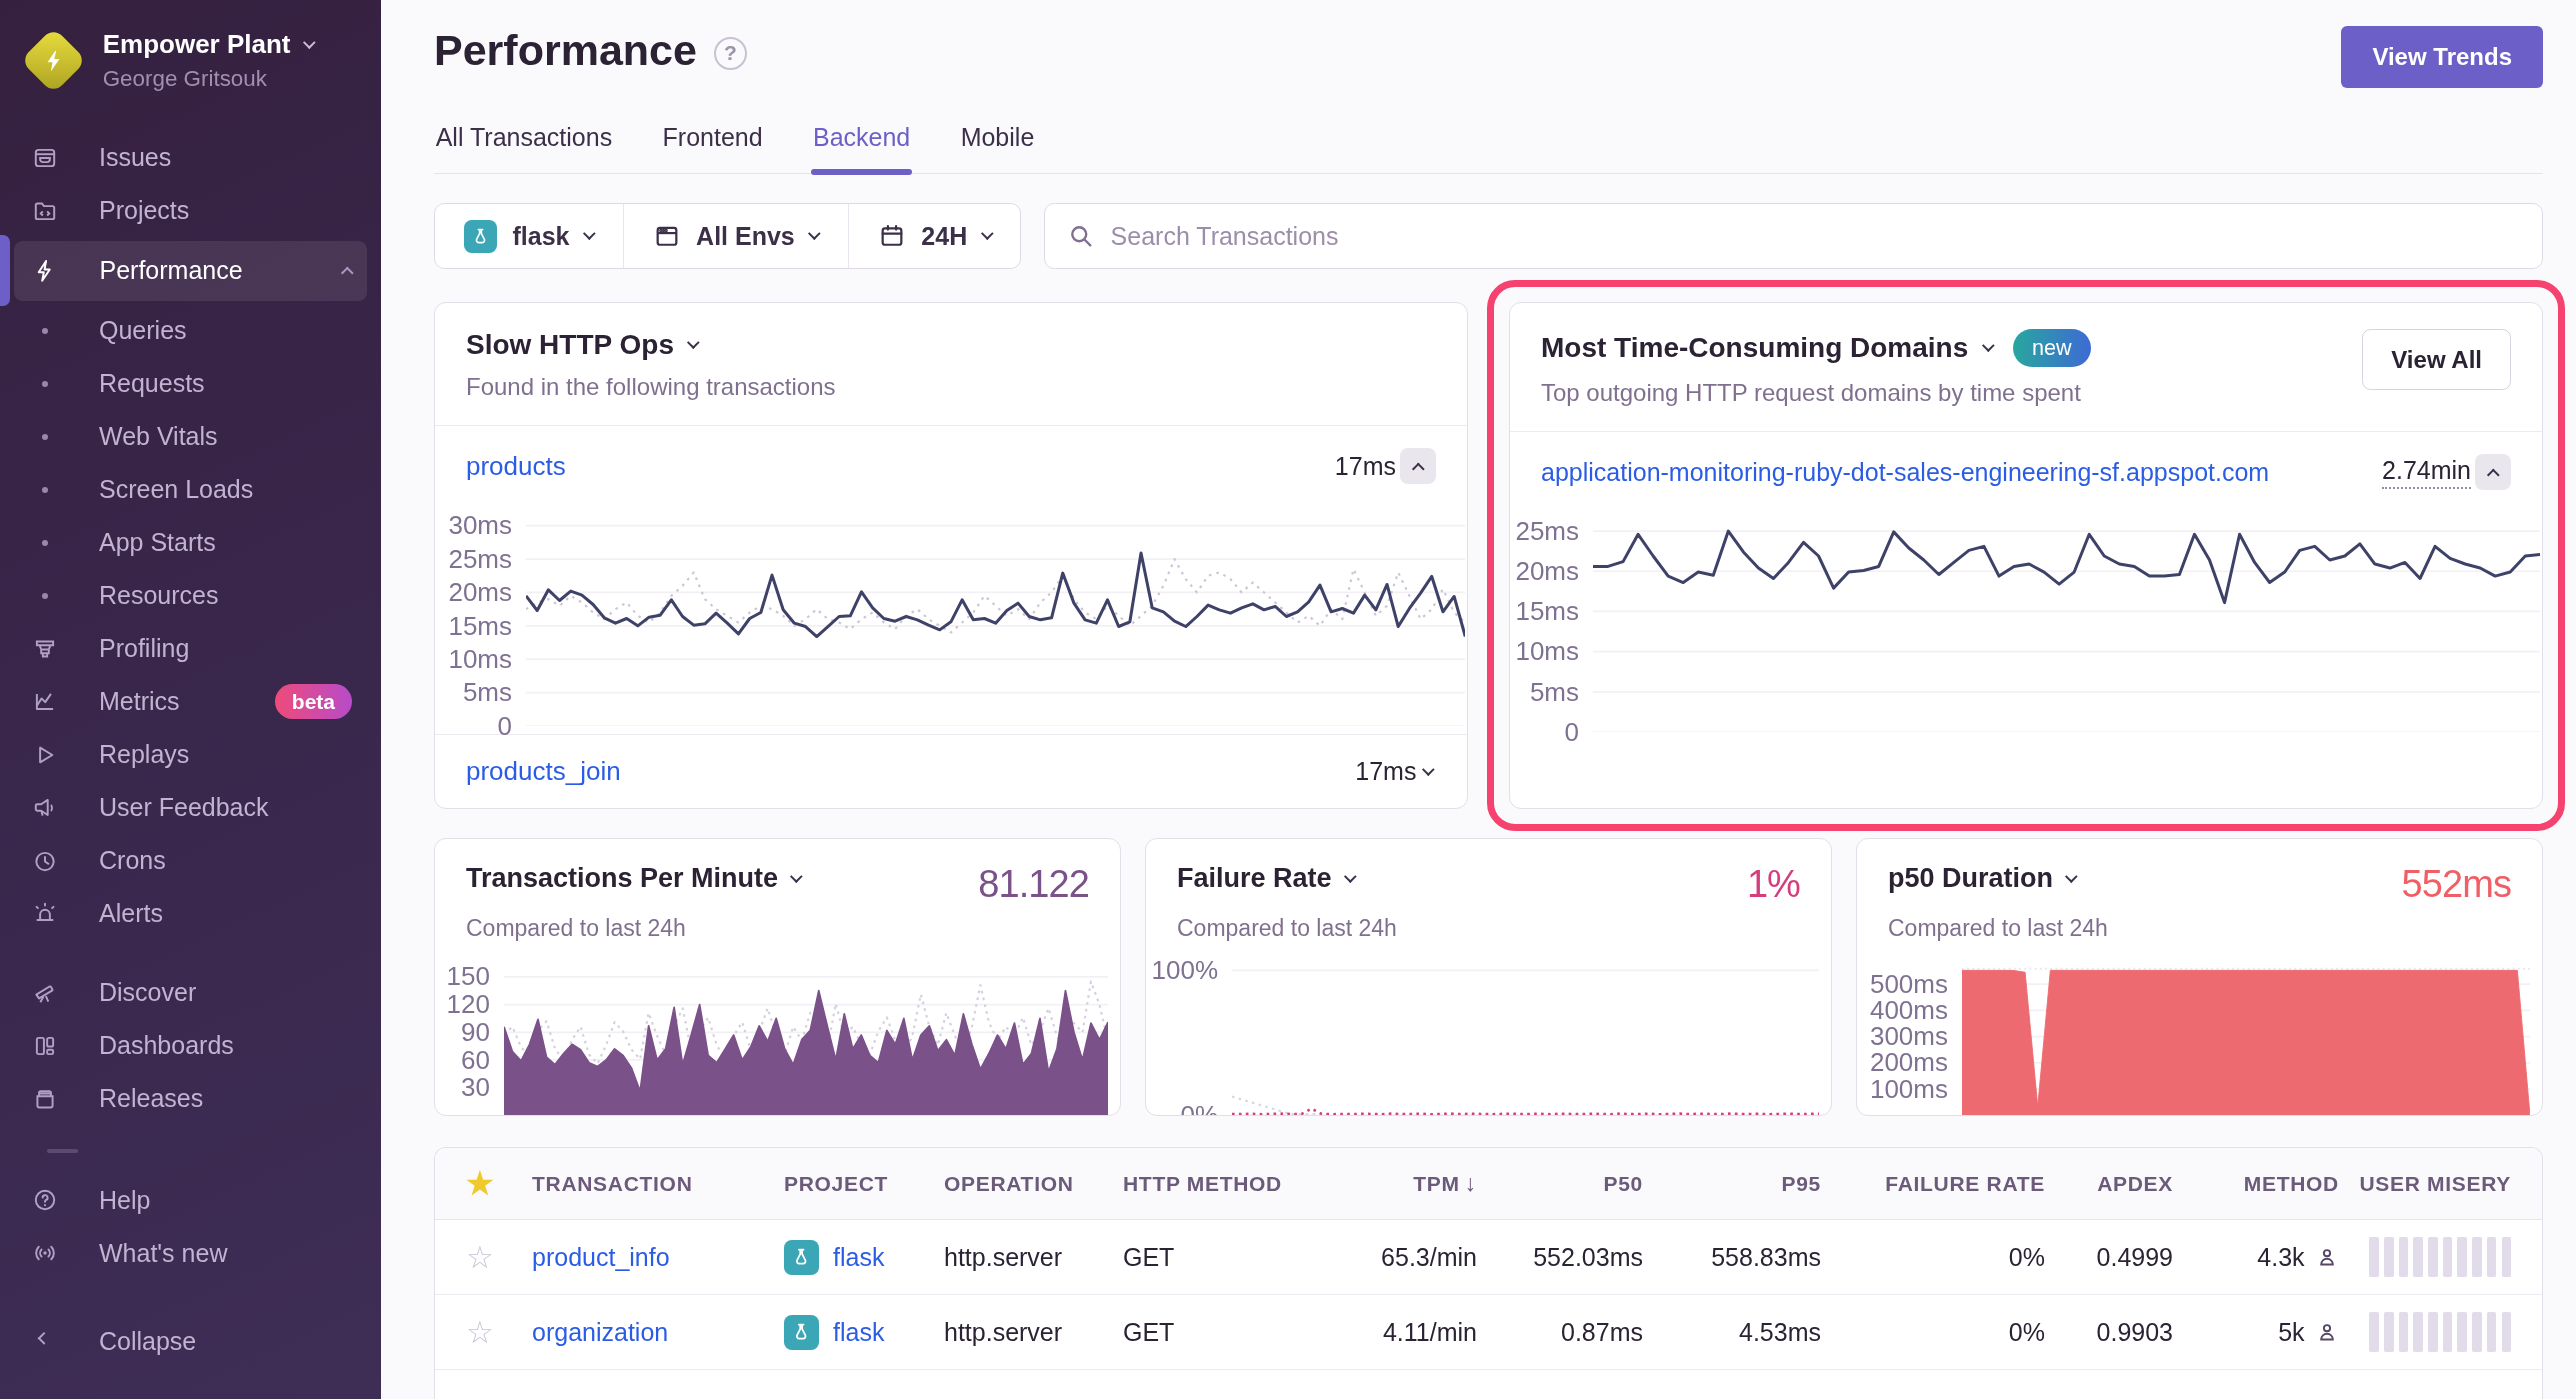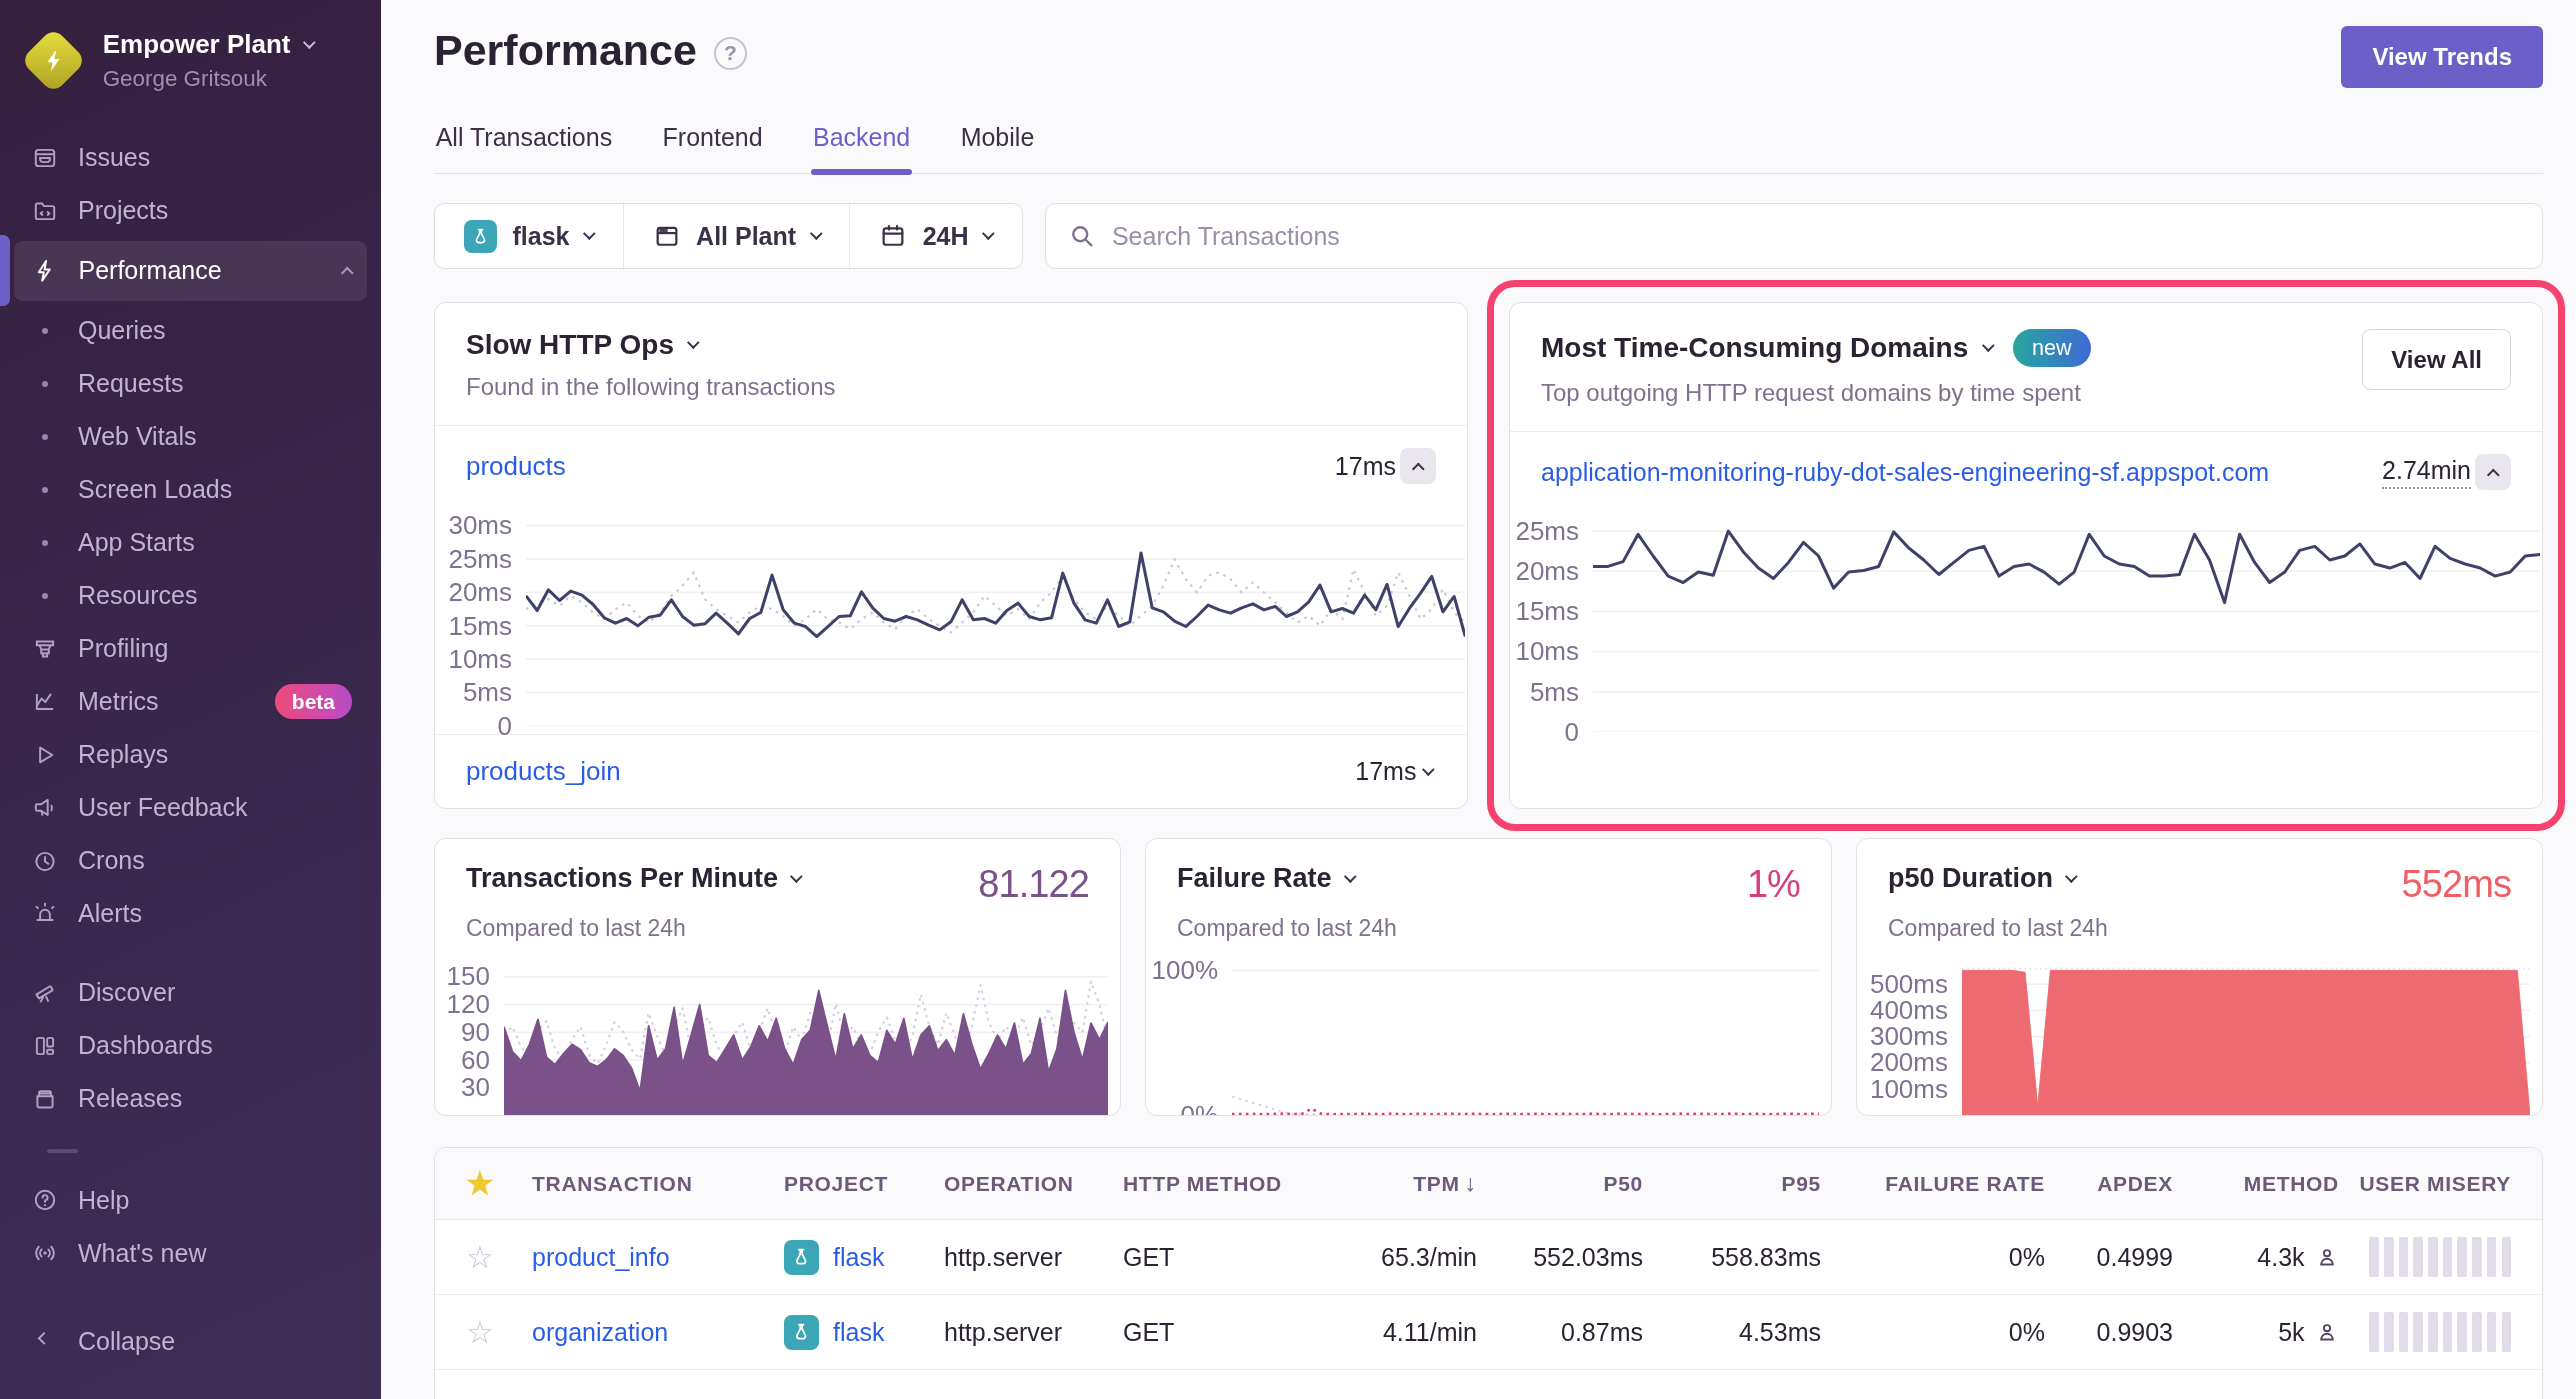--- a/index.html
+++ b/index.html
@@ -14,21 +14,21 @@
   .chev.sm { width:8.6px; height:8.6px; border-width:2.2px; }
 
   
   .sidebar { width:381px; flex:none; background:linear-gradient(155deg,#35203f 0%, #3b2950 70%, #3e2d55 100%); color:#c2b3d0; display:flex; flex-direction:column; padding:22.4px 0 26px; position:relative; }
   .org { display:flex; align-items:center; gap:19px; padding:7px 28px 8.6px; cursor:pointer; }
   .logo { width:47px; height:47px; border-radius:12px; background:linear-gradient(135deg,#e8de3f 0%,#c8bd2e 55%,#a99f22 100%); transform:rotate(45deg); display:flex; align-items:center; justify-content:center; flex:none; margin:5.2px 7px 5.2px 1.7px; }
   .logo svg { transform:rotate(-45deg); }
   .org-name { font-size:26px; font-weight:700; color:#fff; display:flex; align-items:center; gap:14px; }
   .org-sub { font-size:22.4px; color:#a violet; color:#a going; color:#a18fb2; margin-top:5.2px; }
   .nav { margin-top:31px; display:flex; flex-direction:column; }
-  .nav-item { height:53px; display:flex; align-items:center; gap:18px; padding:0 29px; font-size:25px; cursor:pointer; color:#c2b3d0; }
+  .nav-item { height:53px; display:flex; align-items:center; gap:39px; padding:0 29px; font-size:25px; cursor:pointer; color:#c2b3d0; }
   .nav-item .nicon { width:31px; display:flex; justify-content:center; color:#b2a0c4; flex:none; }
   .nav-item.active { margin:3.5px 14px; padding:0 15.5px; height:60px; background:rgba(255,255,255,0.09); border-radius:8.6px; color:#fff; position:relative; }
   .nav-item.active .nicon { color:#fff; }
   .nav-item.active::before { content:""; position:absolute; left:-14px; top:-5.2px; width:10.4px; height:71px; background:#6c5fc7; border-radius:0 7px 7px 0; }
   .nav-item.active .chev { color:#ab97c0; margin-left:auto; }
   .sub .nicon::before { content:""; width:6px; height:6px; border-radius:50%; background:#9a87ab; display:block; }
   .badge-beta { margin-left:auto; background:linear-gradient(90deg,#ee4b7a,#b84bc9); color:#fff; font-size:21px; font-weight:700; padding:5.2px 17px; border-radius:862px; }
   .nav-gap { height:26px; }
   .nav-divider { width:31px; height:3.5px; background:#5c4b70; border-radius:1.7px; margin:24px 0 21px 47px; }
   .push { margin-top:auto; }
@@ -332,21 +332,21 @@
       <div class="seg-item">
         <span>
             <svg width="28" height="28" viewBox="0 0 24 24" fill="none" stroke="#3c3049" stroke-width="1.9">
               <rect x="4" y="5" width="16" height="14.5" rx="2"></rect>
               <path d="M4 9.5h16"></path>
               <circle cx="6.7" cy="7.3" r="0.5" fill="#3c3049"></circle>
               <circle cx="9" cy="7.3" r="0.5" fill="#3c3049"></circle>
               <circle cx="11.3" cy="7.3" r="0.5" fill="#3c3049"></circle>
             </svg>
           </span>
-        <span>All Plant</span>
+        <span>All Envs</span>
         <i class="chev sm"></i>
       </div>
       <div class="seg-item">
         <span>
             <svg width="28" height="28" viewBox="0 0 24 24" fill="none" stroke="#3c3049" stroke-width="1.9" stroke-linecap="round">
               <rect x="4" y="5.5" width="16" height="14" rx="2"></rect>
               <path d="M4 10h16M8.5 3.5v3M15.5 3.5v3"></path>
             </svg>
           </span>
         <span>24H</span>

